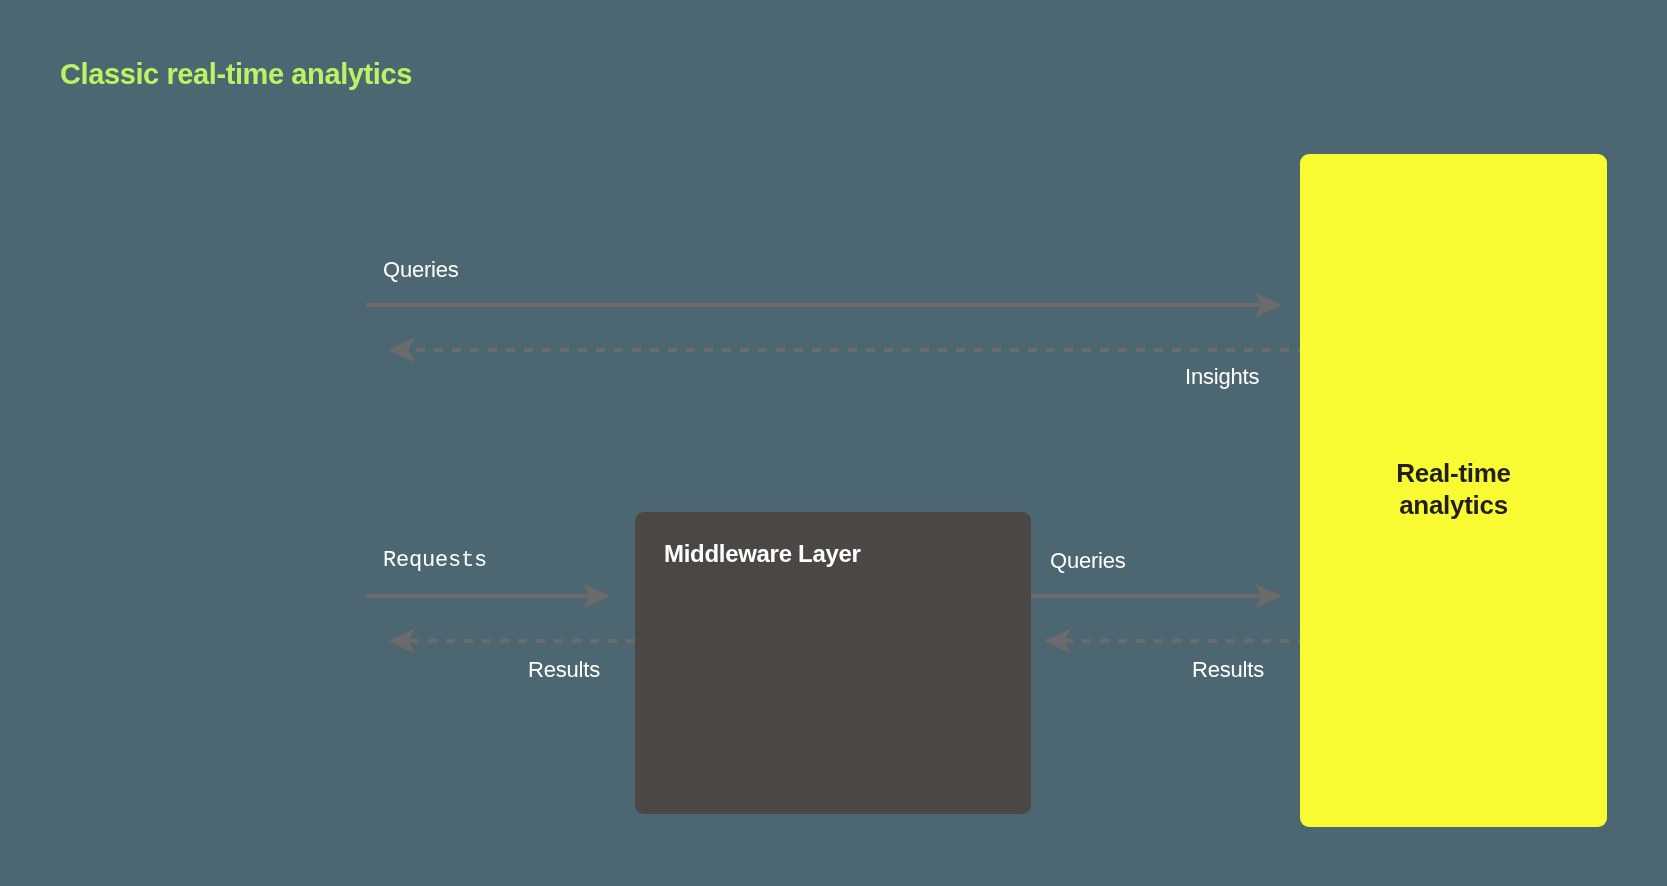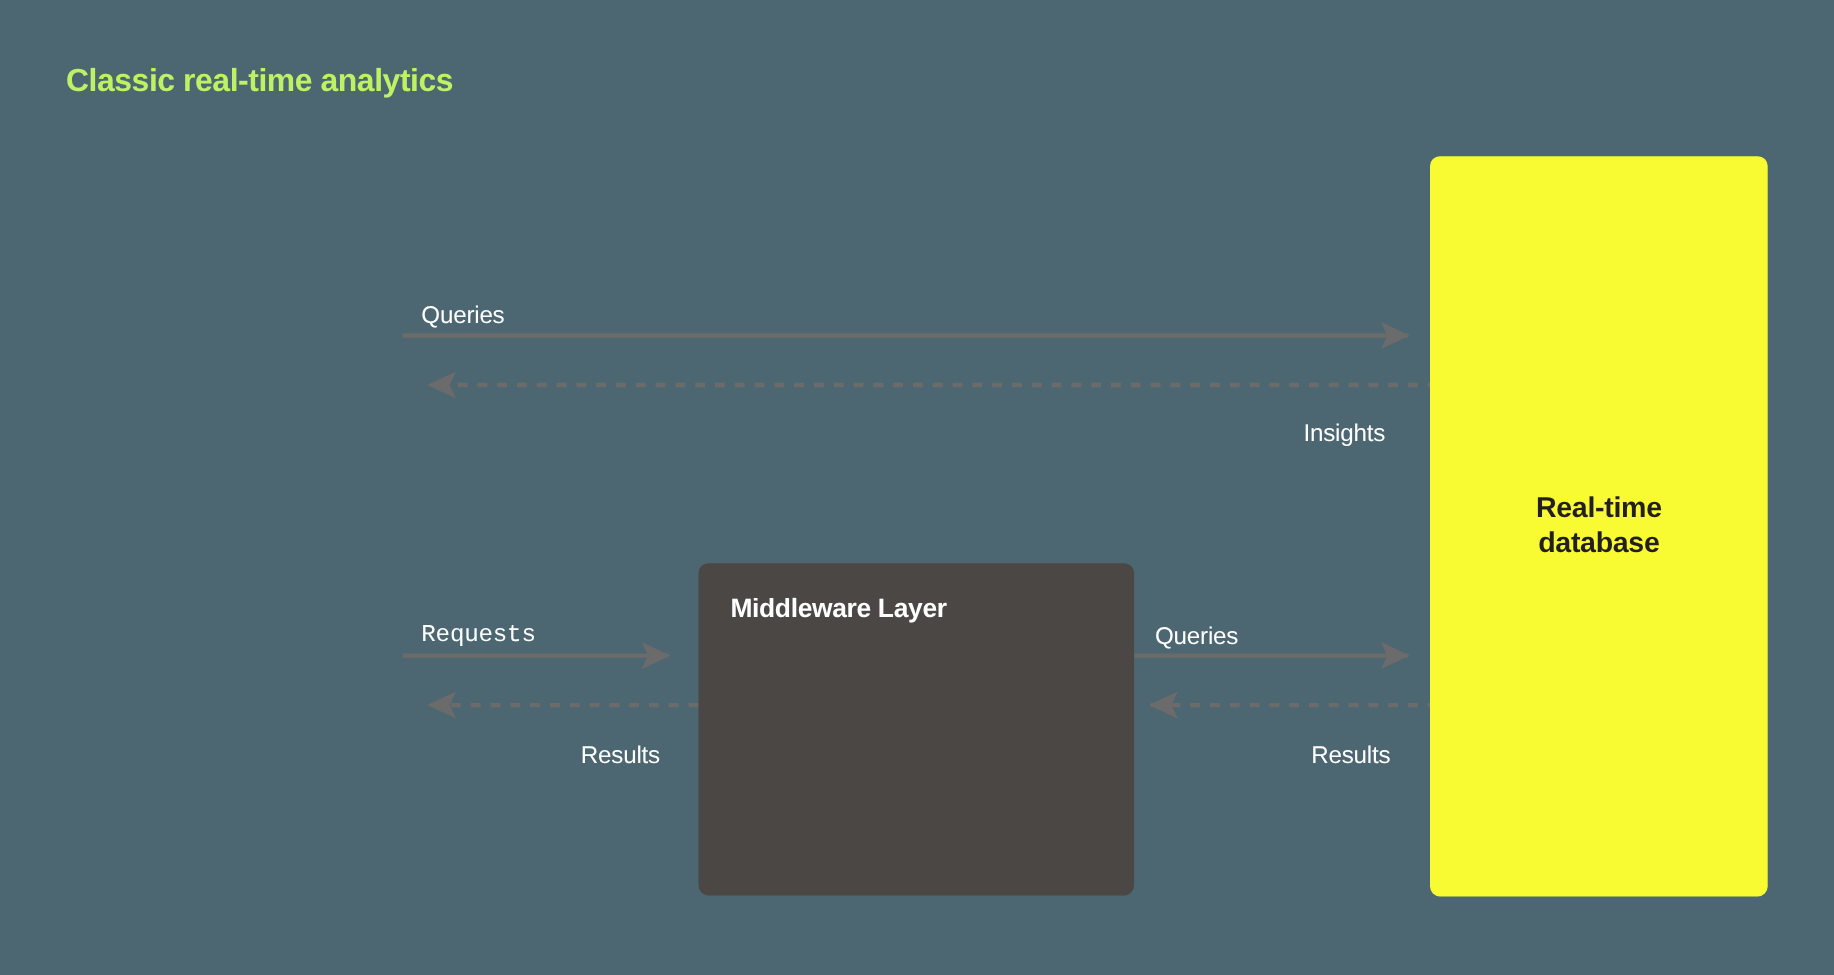--- a/index.html
+++ b/index.html
@@ -86,21 +86,21 @@
     top: 28px;
     font-size: 24px;
     font-weight: bold;
     color: #ffffff;
     letter-spacing: -0.3px;
     text-align: center;
   }
 
   #node-database {
     left: 1300px;
-    top: 142px;
+    top: 154px;
     width: 307px;
     height: 673px;
     background: #f8fb32;
   }
 
   #database-label {
     position: absolute;
     left: 0;
     right: 0;
     top: 304px;
@@ -112,21 +112,20 @@
     letter-spacing: -0.3px;
   }
 
   
   .edge-label {
     position: absolute;
     font-size: 22px;
     color: #ffffff;
     white-space: nowrap;
     letter-spacing: -0.2px;
-    margin-top: 17px;
   }
 
   #label-queries-top   { left: 383px;  top: 257px; }
   #label-insights      { left: 1185px; top: 364px; text-align: left; }
   #label-requests      { left: 383px;  top: 548px; font-family: Liberation Mono, monospace; }
   #label-results-left  { left: 528px;  top: 657px; }
   #label-queries-mid   { left: 1050px; top: 548px; }
   #label-results-right { left: 1192px; top: 657px; }
 
   
@@ -177,17 +176,17 @@
   <div class="edge-label" id="label-results-right">Results</div>
 
 
   <div class="node" id="node-middleware">
     <div id="middleware-label">Middleware Layer</div>
   </div>
 
   <div class="node" id="node-database">
     <div id="database-label">
       <div>Real-time</div>
-      <div>database</div>
+      <div>analytics</div>
     </div>
   </div>
 
 </div>
 
 </body></html>

